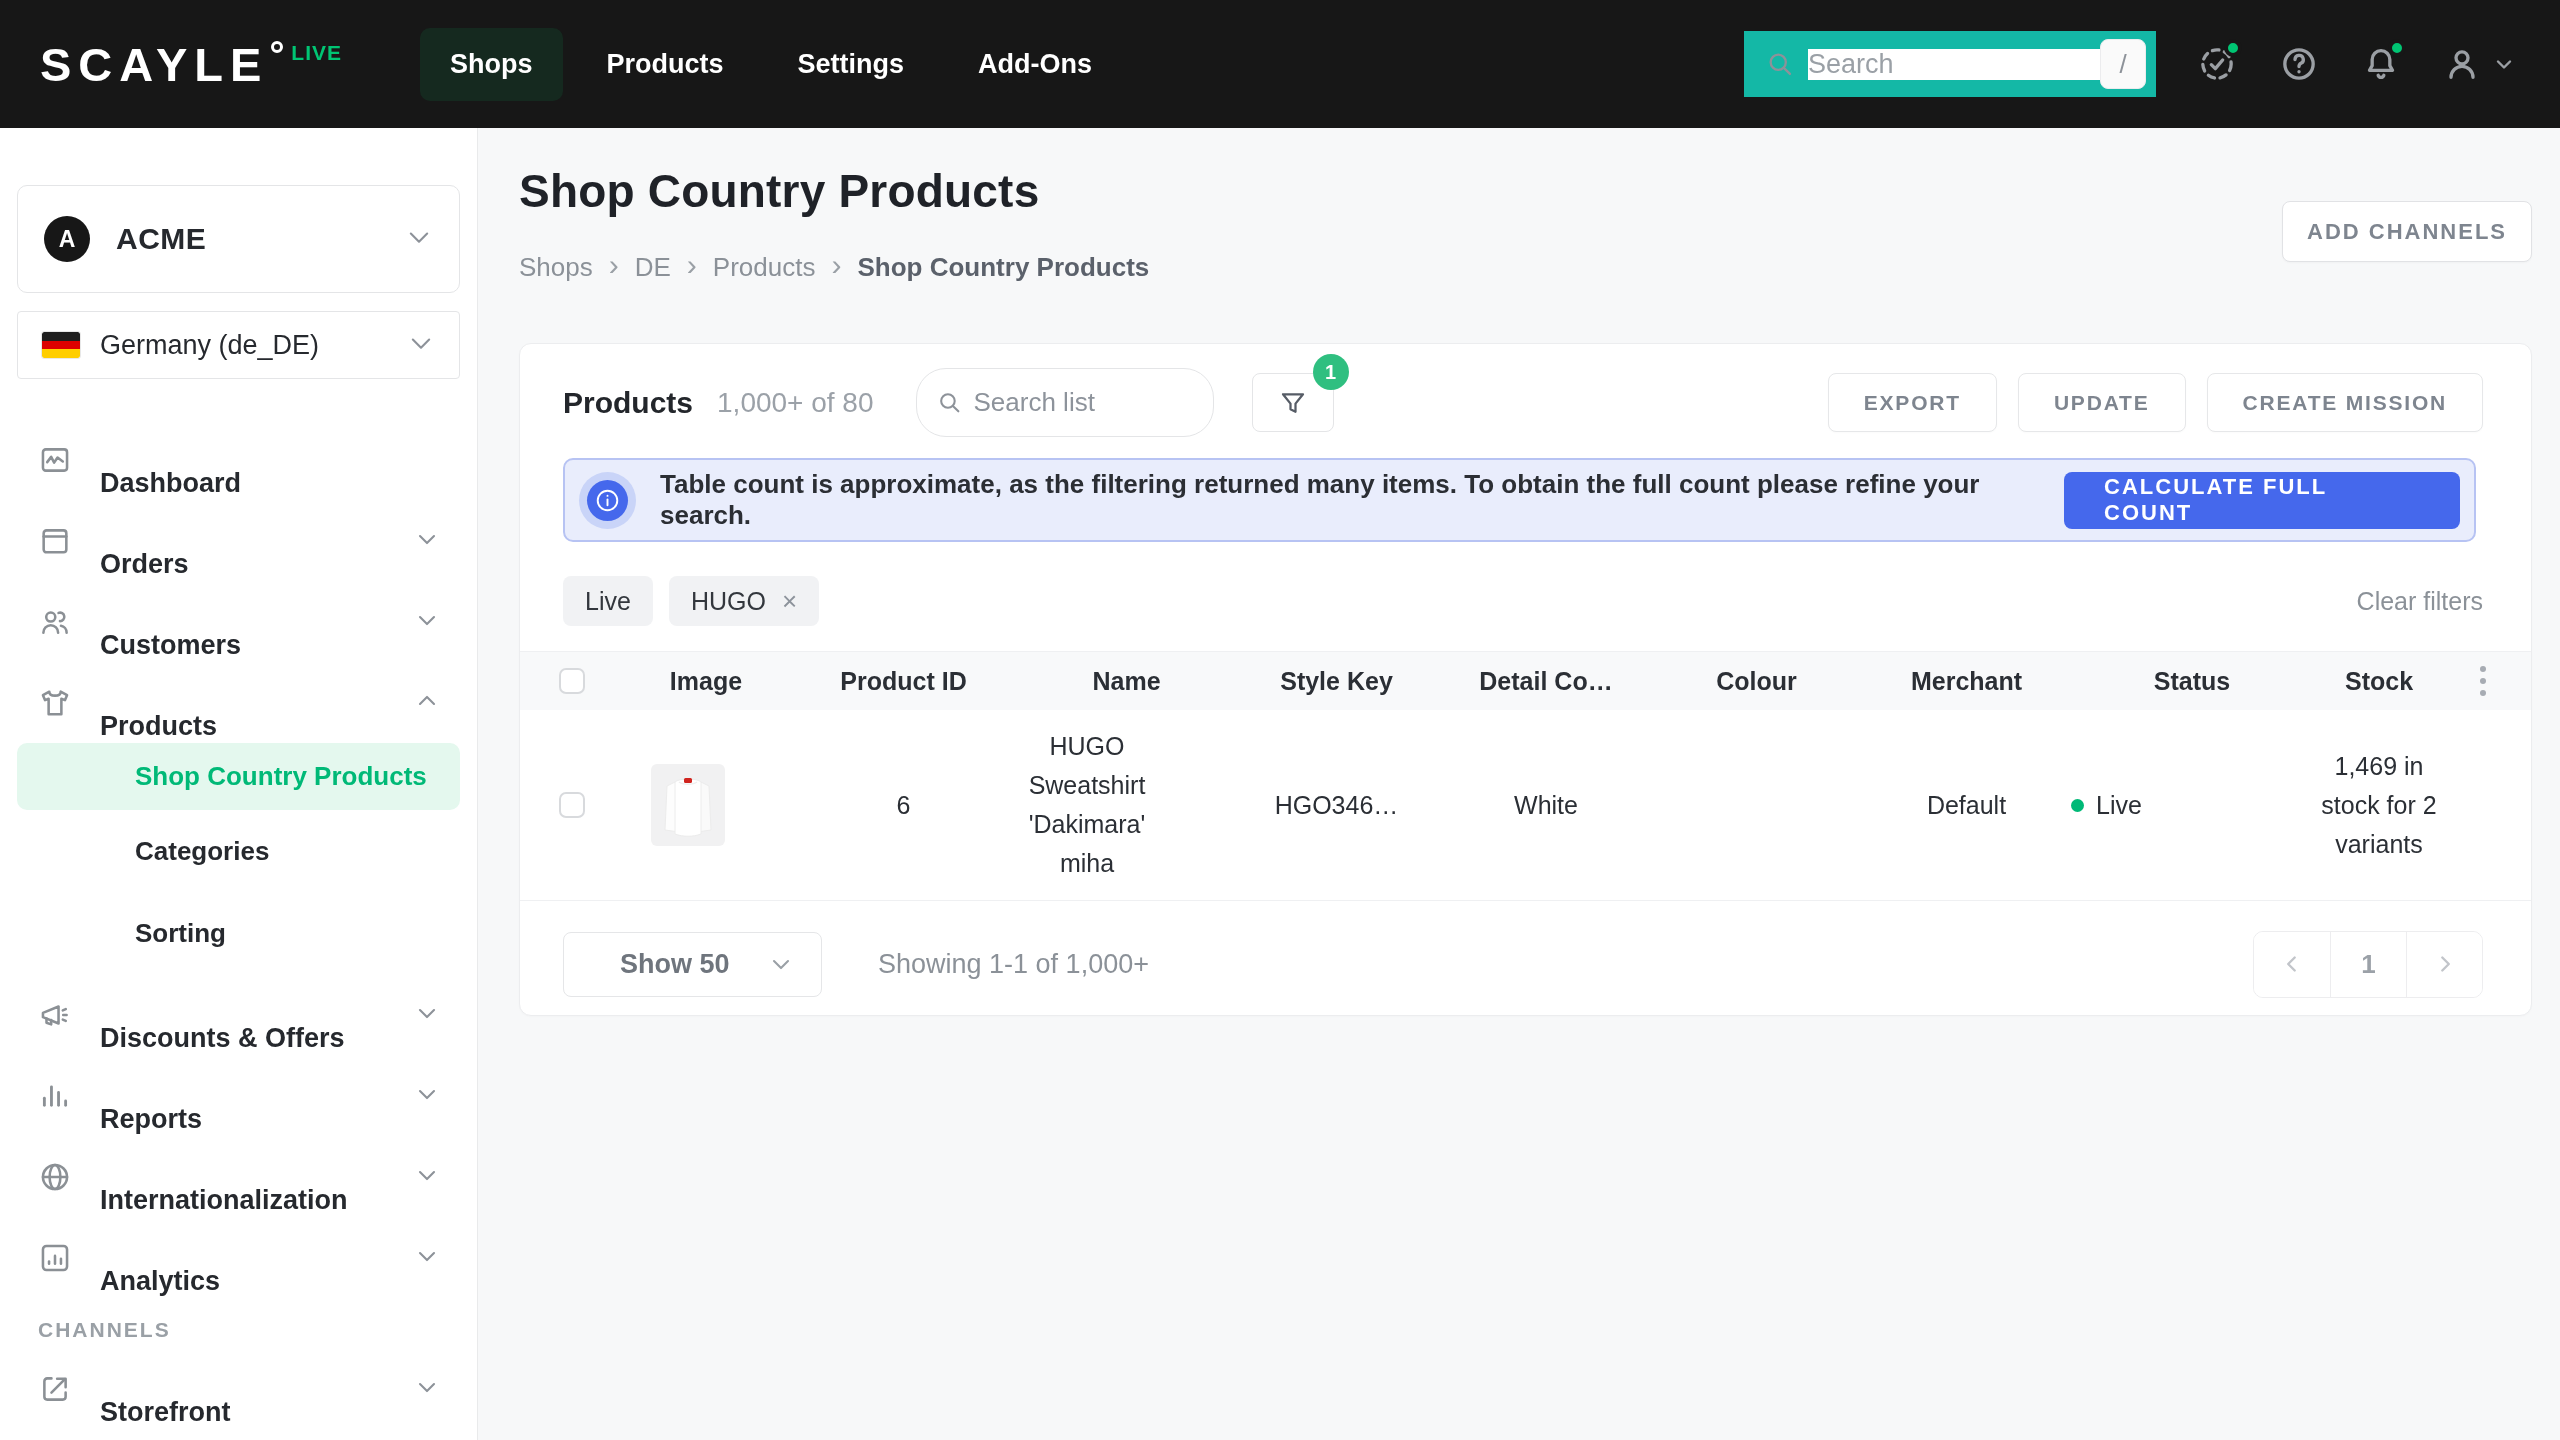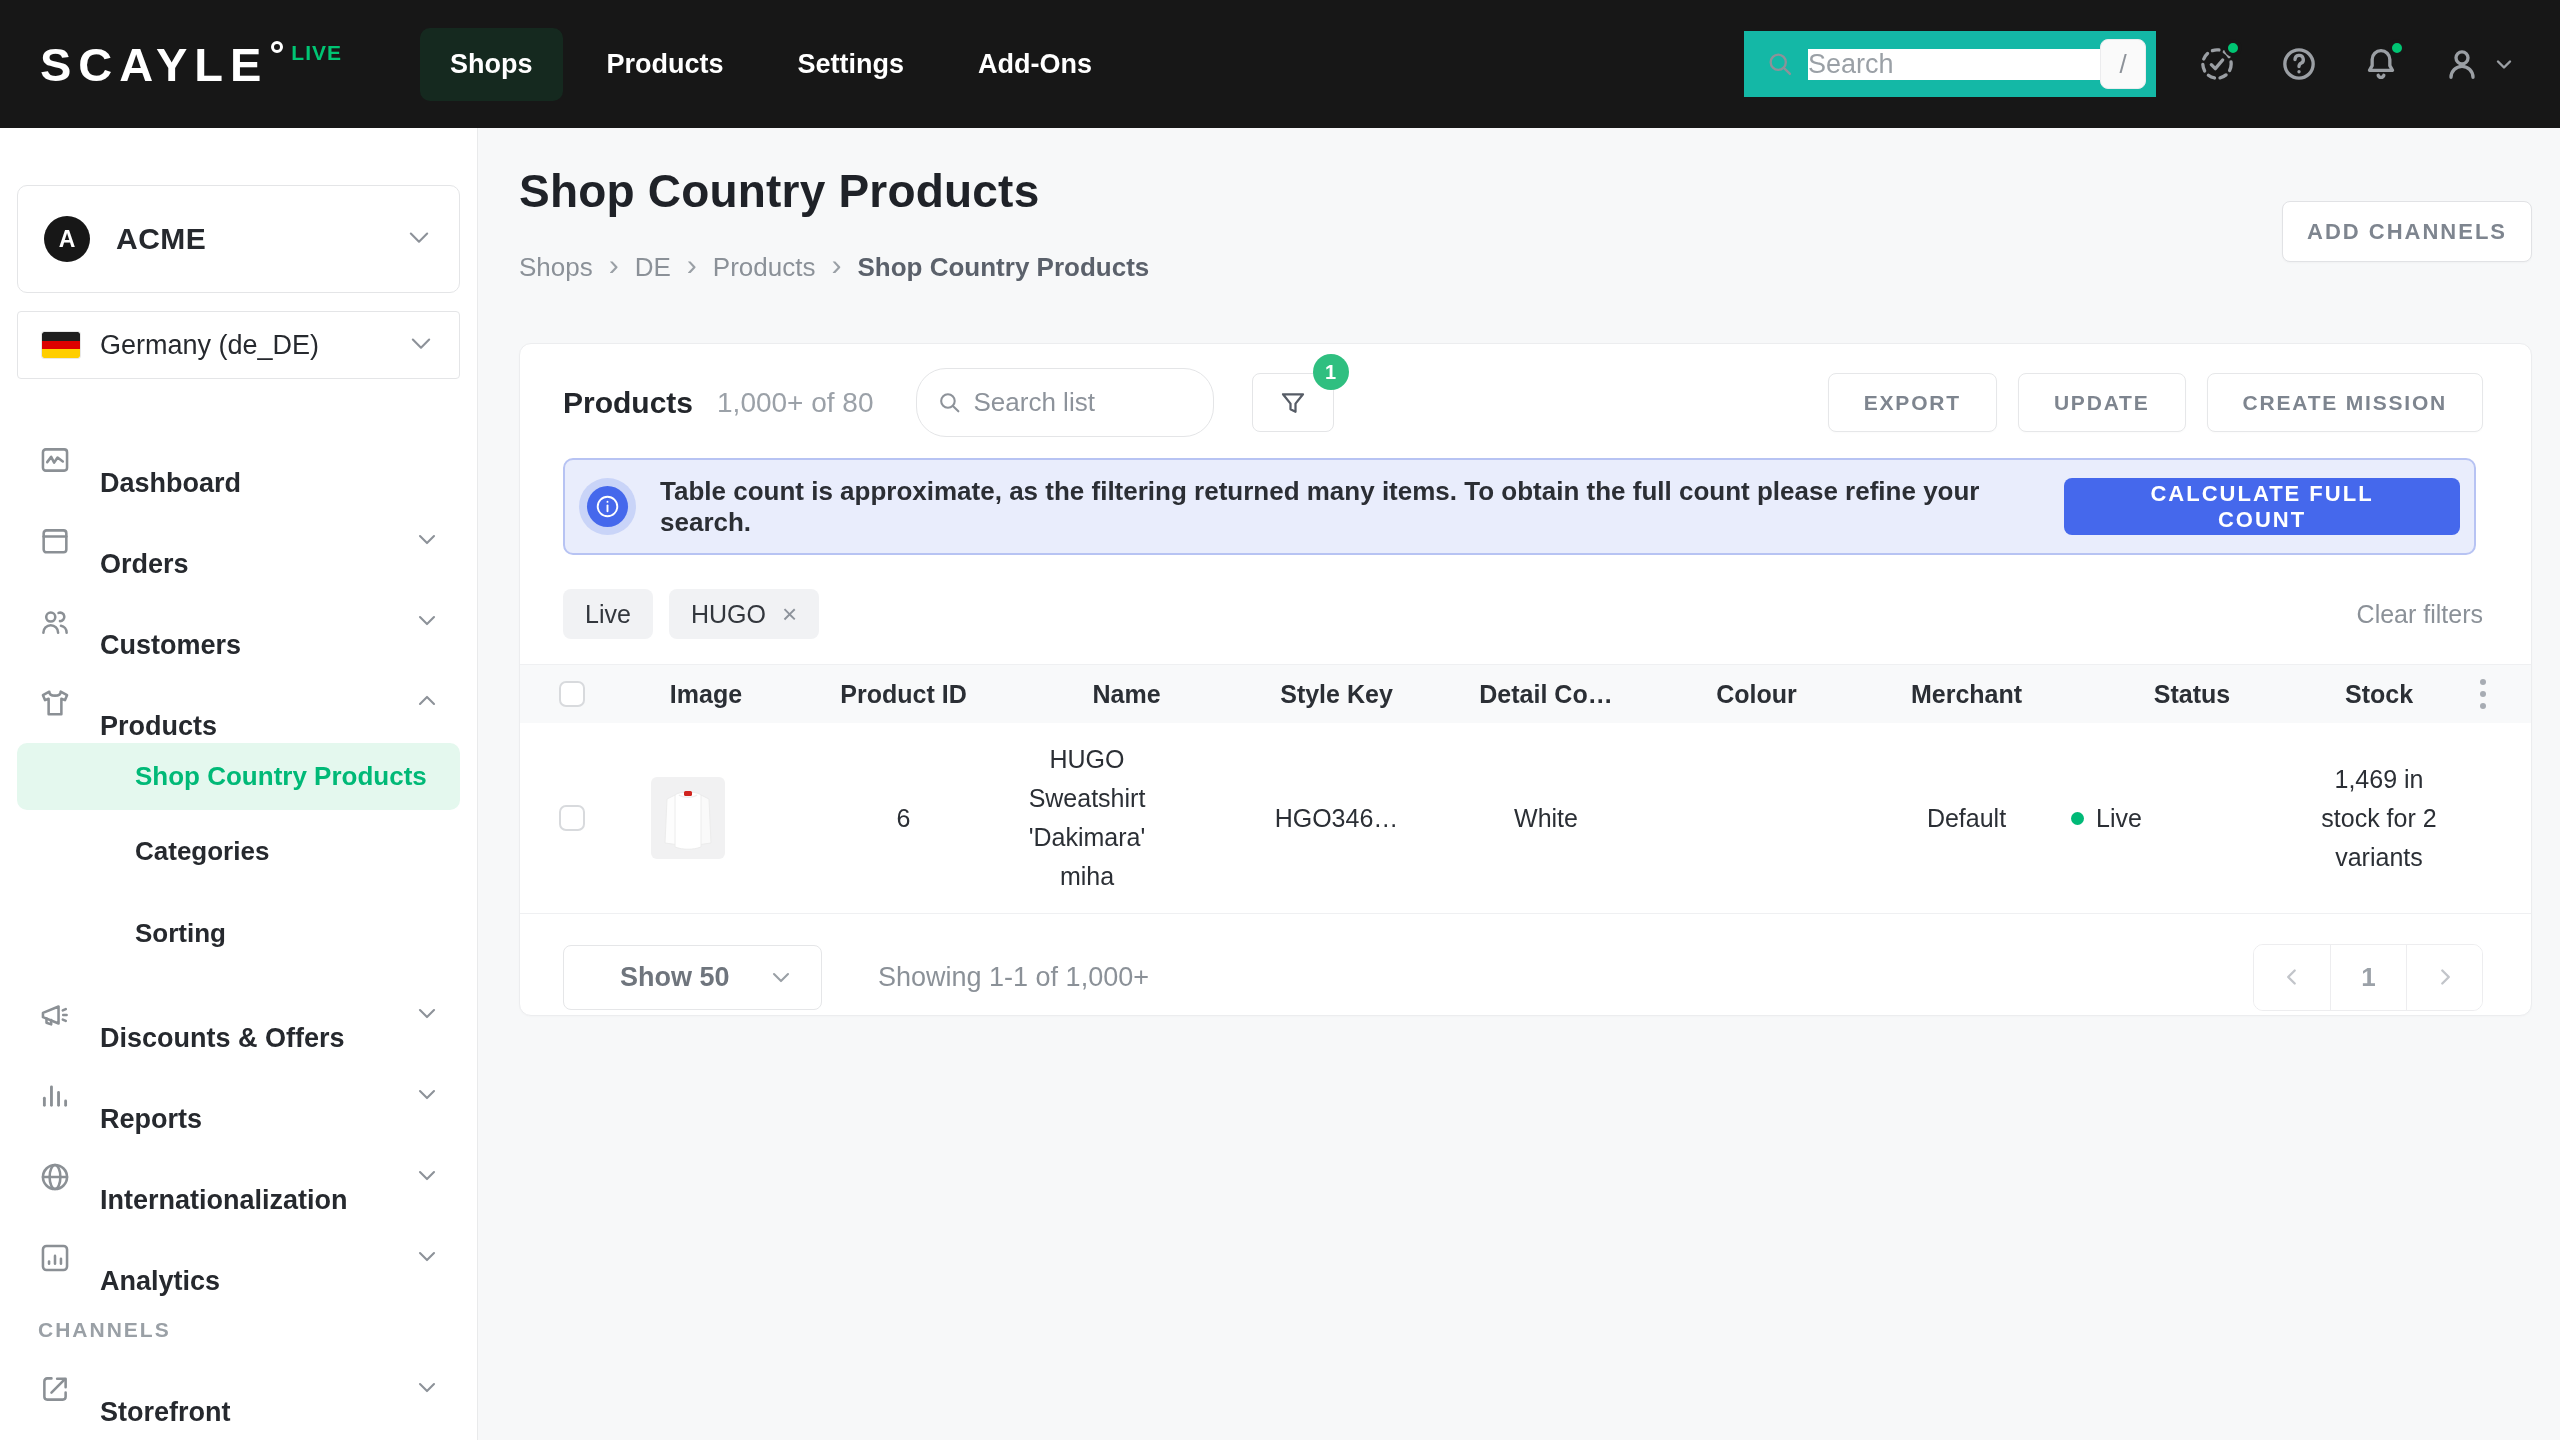--- a/index.html
+++ b/index.html
@@ -67,26 +67,26 @@
   .list-search svg { width:25px; height:25px; color:#8d9299; flex:none; }
   .list-search input { border:none; outline:none; margin-left:12px; font-size:26px; color:#333; width:100%; font-family:inherit; min-width:0; }
   .list-search input::placeholder { color:#8d939b; }
   .filter-wrap { position:relative; margin-left:38px; }
   .btn-filter { width:82px; height:59px; border:1px solid #e4e5e7; border-radius:8px; background:#fff; display:flex; align-items:center; justify-content:center; color:#565c66; cursor:pointer; }
   .btn-filter svg { width:30px; height:30px; }
   .filter-badge { position:absolute; top:-19px; right:-15px; width:36px; height:36px; border-radius:50%; background:#2fbf80; color:#fff; font-size:20px; font-weight:700; display:flex; align-items:center; justify-content:center; }
   .head-spacer { flex:1; }
   .btn-ghost { height:59px; background:#fff; border:1px solid #e6e7e9; border-radius:8px; color:#7e858f; font-size:21px; font-weight:700; letter-spacing:1.8px; display:flex; align-items:center; justify-content:center; padding:0 35px; margin-left:21px; cursor:pointer; box-shadow:0 1px 2px rgba(0,0,0,.02); }
 
-  .banner { margin:26px 55px 0 43px; height:97px; background:#E9EDFC; border:2px solid #b7c3f3; border-radius:10px; display:flex; align-items:center; padding:16px 14px; }
+  .banner { margin:26px 55px 0 43px; height:84px; background:#E9EDFC; border:2px solid #b7c3f3; border-radius:10px; display:flex; align-items:center; padding:16px 14px; }
   .info-halo { width:57px; height:57px; border-radius:50%; background:#c9d4f8; display:flex; align-items:center; justify-content:center; flex:none; }
   .info-disc { width:41px; height:41px; border-radius:50%; background:#4568EC; display:flex; align-items:center; justify-content:center; color:#fff; }
   .info-disc svg { width:27px; height:27px; }
   .banner-text { margin-left:24px; font-size:26px; font-weight:700; color:#2b2e34; }
-  .btn-primary { margin-left:auto; height:57px; padding:0 40px; background:#4568EC; border:none; border-radius:8px; color:#fff; font-size:22px; font-weight:700; letter-spacing:2px; display:flex; align-items:center; justify-content:center; cursor:pointer;text-align:center; }
+  .btn-primary { margin-left:auto; height:57px; padding:0 40px; background:#4568EC; border:none; border-radius:8px; color:#fff; font-size:22px; font-weight:700; letter-spacing:2px; display:flex; align-items:center; justify-content:center; cursor:pointer; }
 
   .chips-row { margin:34px 48px 0 43px; height:50px; display:flex; align-items:center; }
   .chip { height:50px; background:#f1f2f4; border-radius:8px; display:flex; align-items:center; padding:0 22px; font-size:25px; color:#33373d; margin-right:16px; }
   .chip .x { margin-left:16px; color:#8d939b; font-size:26px; cursor:pointer; line-height:1; }
   .clear-filters { margin-left:auto; font-size:25px; color:#8b9198; cursor:pointer; }
 
   .tbl { margin-top:25px;text-align:center; }
   .tbl-grid { display:grid; grid-template-columns:106px 160px 235px 211px 209px 210px 211px 209px 242px 132px 76px; align-items:center; }
   .tbl-header { height:59px; background:#f8f9fa; border-top:1px solid #eff0f2; font-size:25px; font-weight:700; color:#2b2f35; }
   .tbl-row { height:191px; border-bottom:1px solid #eff0f2; font-size:25px; color:#2b2f35; }

